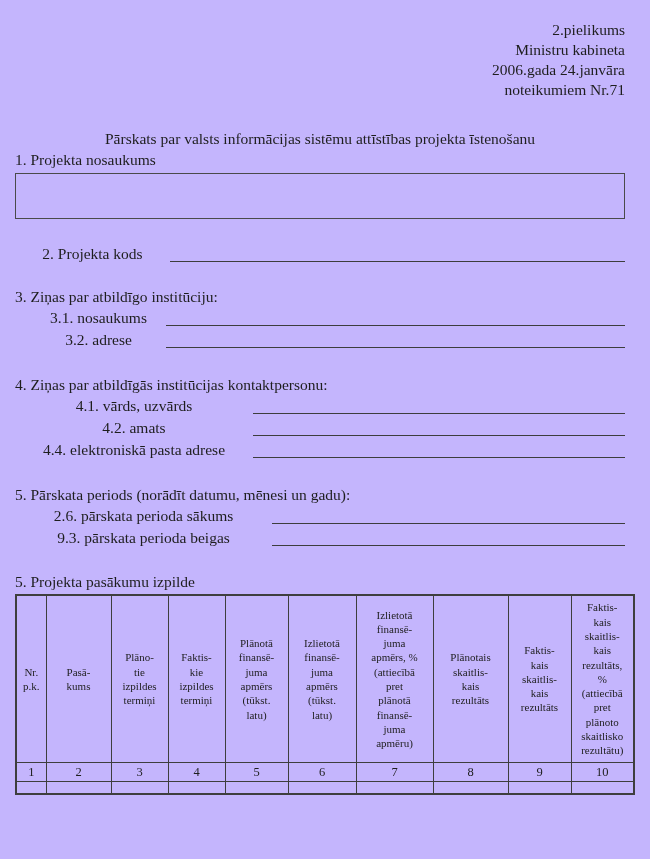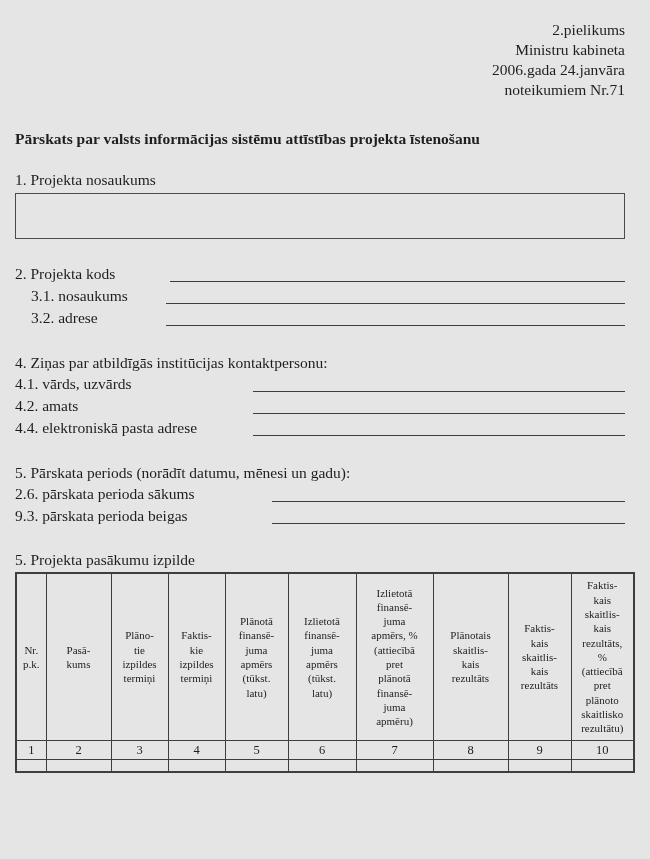--- a/index.html
+++ b/index.html
@@ -1,45 +1,45 @@
 <!DOCTYPE html>
 <html><head>
 <meta charset="utf-8">
 <style>
   html, body { margin: 0; padding: 0; background: #888; }
   .page {
     position: relative;
     width: 650px;
     height: 859px;
     margin: 0 auto;
-    background: #e5e5e5;
+    background: #c4b5fd;
     box-sizing: border-box;
     padding: 20px 25px 0 15px;
     font-family: "Liberation Serif", "DejaVu Serif", serif;
     font-size: 15.5px;
     color: #1e1e1e;
     overflow: hidden;
   }
   .doc-ref { text-align: right; line-height: 20px; }
   .doc-title {
     margin: 28px 0 0 0;
     font-size: 15.5px;
-    font-weight: bold;
-    text-align: left;
+    font-weight: normal;
+    text-align: center;
     line-height: 22px;
   }
   .sec-label { line-height: 20px; }
-  .mt-s1 { margin-top: 20px; }
+  .mt-s1 { }
   .name-box {
     margin-top: 3px;
     height: 44px;
     border: 1.5px solid #4a4a4a;
     box-sizing: content-box;
   }
-  .field-row { display: flex; height: 22px; line-height: 22px; }
+  .field-row { display: flex; height: 22px; line-height: 22px; text-align: center; }
   .field-row .flabel { flex: none; }
   .field-row .fline {
     flex: 1;
     border-bottom: 1px solid #3d3d3d;
     margin-bottom: 3px;
   }
   .w-s2 { width: 155px; }
   .w-s3 { width: 135px; margin-left: 16px; }
   .w-s4 { width: 238px; }
   .w-s5 { width: 257px; }
@@ -87,20 +87,21 @@
   <div class="doc-title">Pārskats par valsts informācijas sistēmu attīstības projekta īstenošanu</div>
 
   <div class="sec-label mt-s1">1. Projekta nosaukums</div>
   <div class="name-box"></div>
 
   <div class="field-row mt-s2">
     <span class="flabel w-s2">2. Projekta kods</span>
     <span class="fline"></span>
   </div>
 
+  <div class="sec-label mt-s3">3. Ziņas par atbildīgo institūciju:</div>
   <div class="field-row">
     <span class="flabel w-s3">3.1. nosaukums</span>
     <span class="fline"></span>
   </div>
   <div class="field-row">
     <span class="flabel w-s3">3.2. adrese</span>
     <span class="fline"></span>
   </div>
 
   <div class="sec-label mt-s4">4. Ziņas par atbildīgās institūcijas kontaktpersonu:</div>

